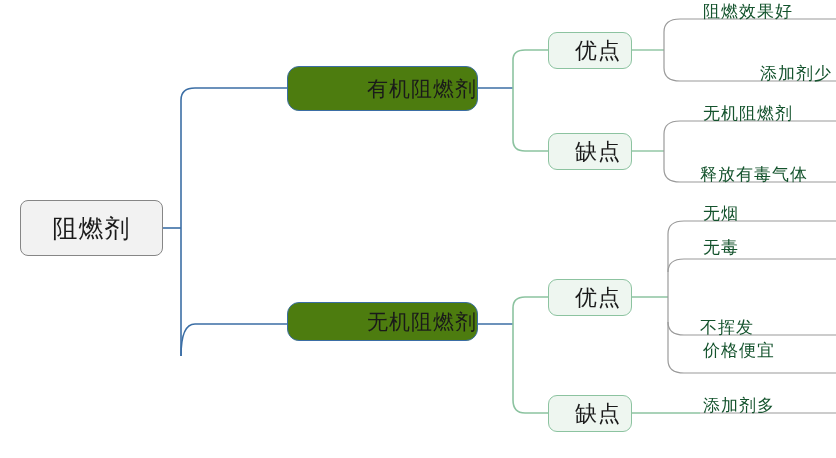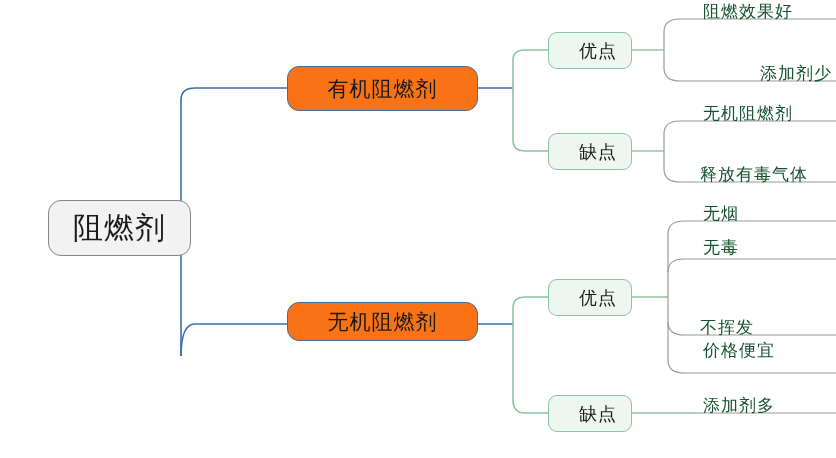--- a/index.html
+++ b/index.html
@@ -26,37 +26,37 @@
     box-sizing: border-box;
     display: flex;
     align-items: center;
     justify-content: center;
     color: #1a1a1a;
     white-space: nowrap;
   }
   .node-root {
     border: 1.4px solid #868686;
     background: #f2f2f2;
-    border-radius: 13px;
-    font-size: 30px;
+    border-radius: 8px;
+    font-size: 25px;
     letter-spacing: 1px;
-    margin-left: 28px;
   }
   .node-cat {
     border: 1.4px solid #3b6ea5;
-    background: #f97316;
+    background: #4d7c0f;
     border-radius: 12px;
     font-size: 21px;
     letter-spacing: 1px;
+    justify-content: flex-end;
   }
   .node-sub {
     border: 1.2px solid #8cc3a0;
     background: #eef6f0;
     border-radius: 9px;
-    font-size: 18px;
+    font-size: 22px;
     letter-spacing: 1px;
     padding-left: 16px;
   }
   .leaf {
     position: absolute;
     box-sizing: border-box;
     font-size: 17px;
     color: #14532d;
     white-space: nowrap;
     letter-spacing: 1px;

